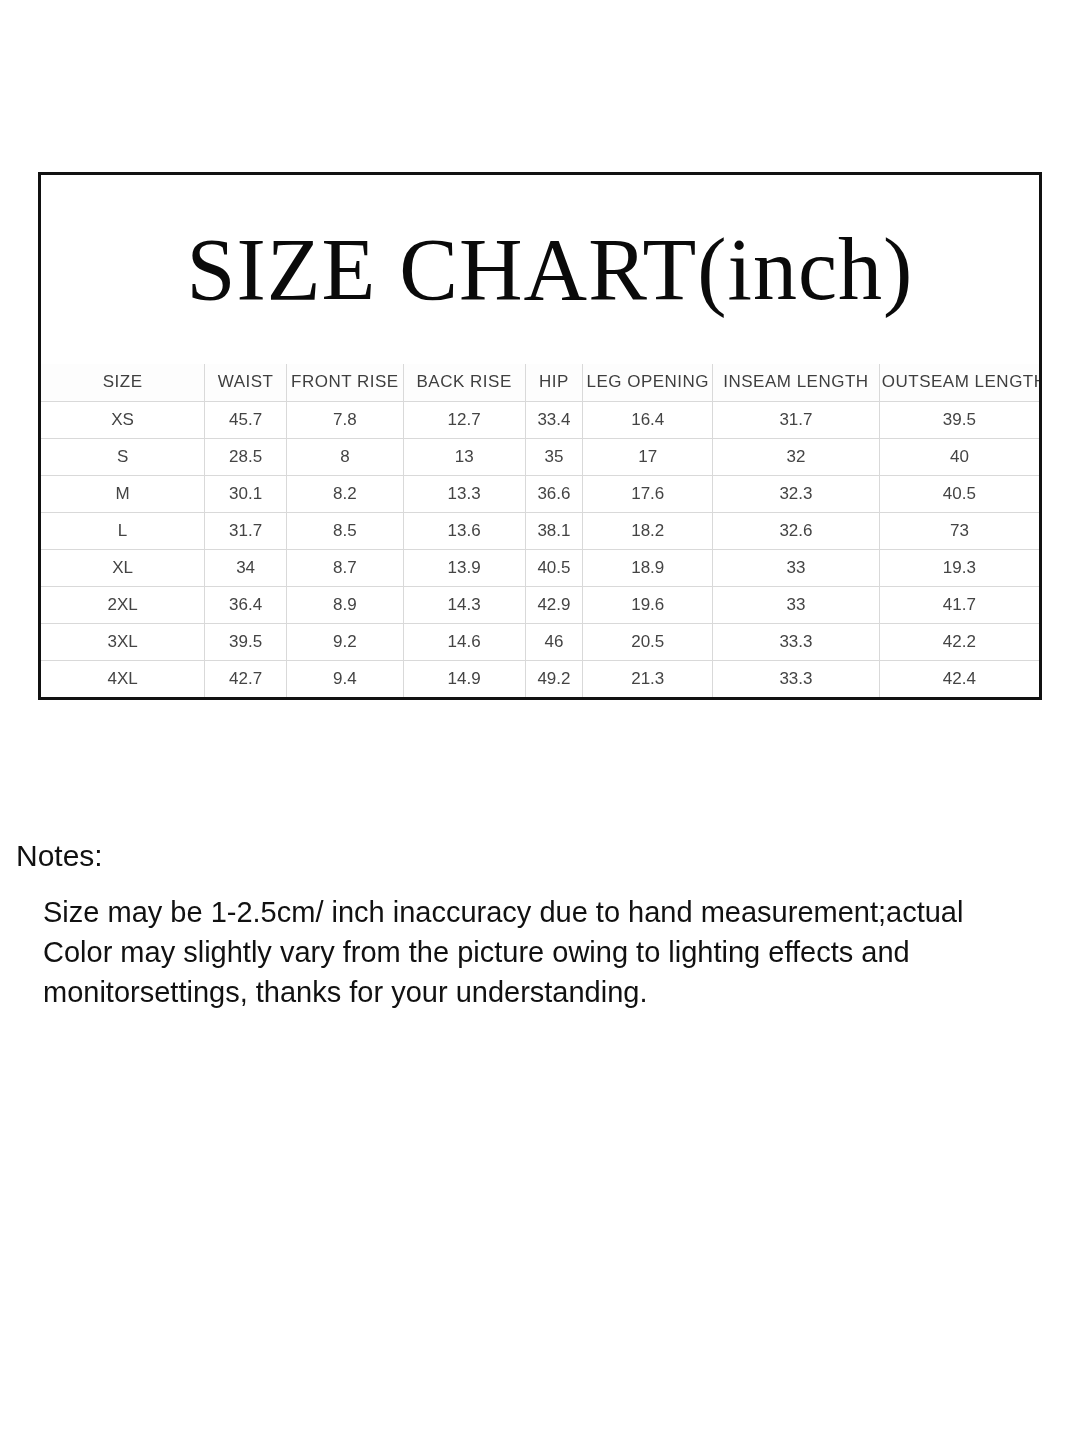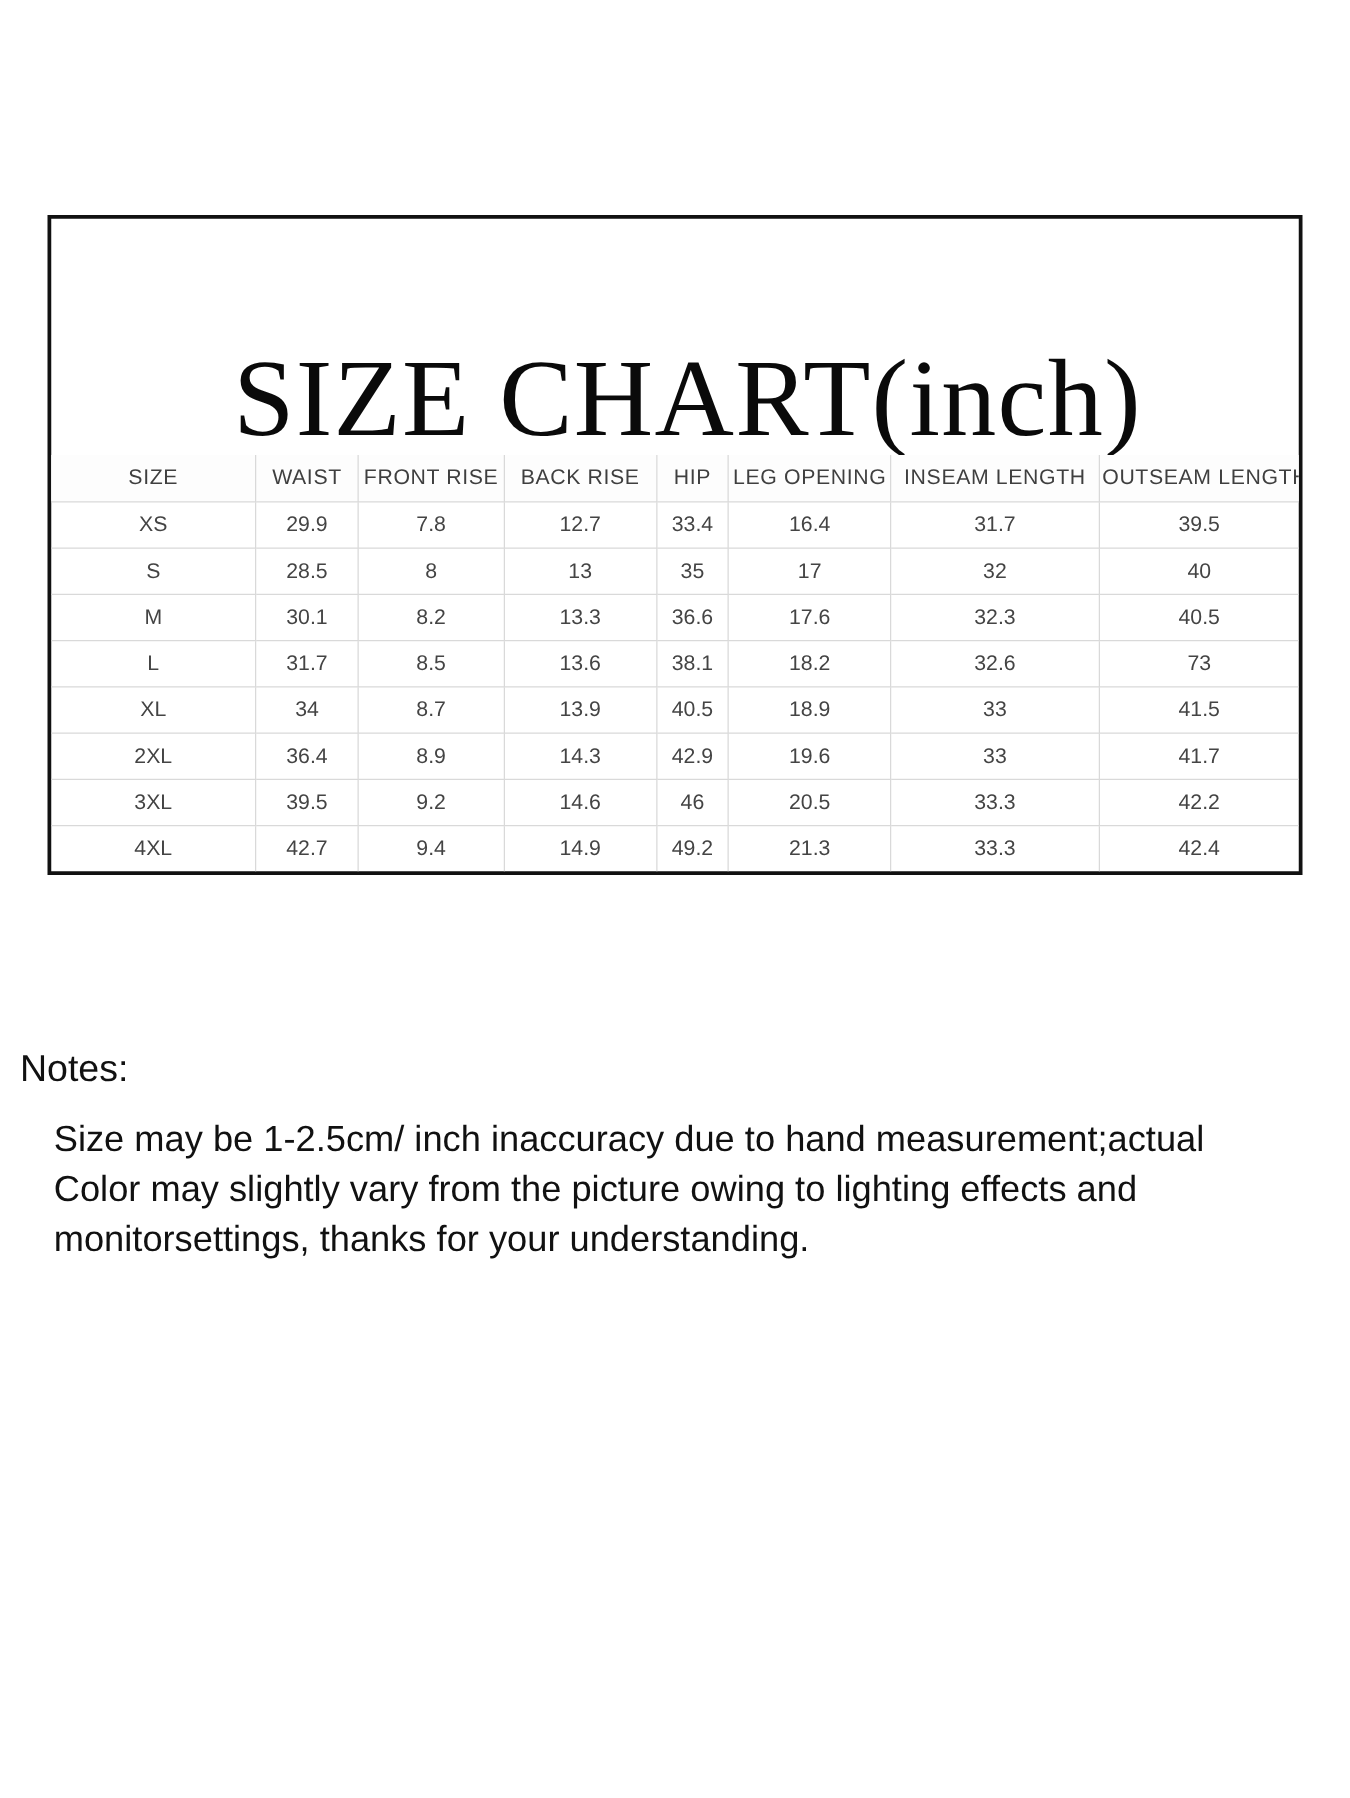--- a/index.html
+++ b/index.html
@@ -24,21 +24,21 @@
     width: 1004px;
     height: 528px;
     border: 3px solid #111111;
     background: #ffffff;
     display: flex;
     flex-direction: column;
   }
   .title-area {
     flex: 1;
     display: flex;
-    align-items: flex-end;
+    align-items: center;
     justify-content: center;
     margin-left: 20px;
   }
   .chart-title {
     font-family: "Liberation Serif", "DejaVu Serif", serif;
     font-weight: 400;
     font-size: 88px;
     letter-spacing: 1px;
     color: #0a0a0a;
     line-height: 1;
@@ -134,21 +134,21 @@
             <th>BACK RISE</th>
             <th>HIP</th>
             <th>LEG OPENING</th>
             <th>INSEAM LENGTH</th>
             <th>OUTSEAM LENGTH</th>
           </tr>
       </thead>
       <tbody id="table-body">
           <tr>
             <td>XS</td>
-            <td>29.9</td>
+            <td>45.7</td>
             <td>7.8</td>
             <td>12.7</td>
             <td>33.4</td>
             <td>16.4</td>
             <td>31.7</td>
             <td>39.5</td>
           </tr>
           <tr>
             <td>S</td>
             <td>28.5</td>
@@ -180,21 +180,21 @@
             <td>73</td>
           </tr>
           <tr>
             <td>XL</td>
             <td>34</td>
             <td>8.7</td>
             <td>13.9</td>
             <td>40.5</td>
             <td>18.9</td>
             <td>33</td>
-            <td>41.5</td>
+            <td>19.3</td>
           </tr>
           <tr>
             <td>2XL</td>
             <td>36.4</td>
             <td>8.9</td>
             <td>14.3</td>
             <td>42.9</td>
             <td>19.6</td>
             <td>33</td>
             <td>41.7</td>

